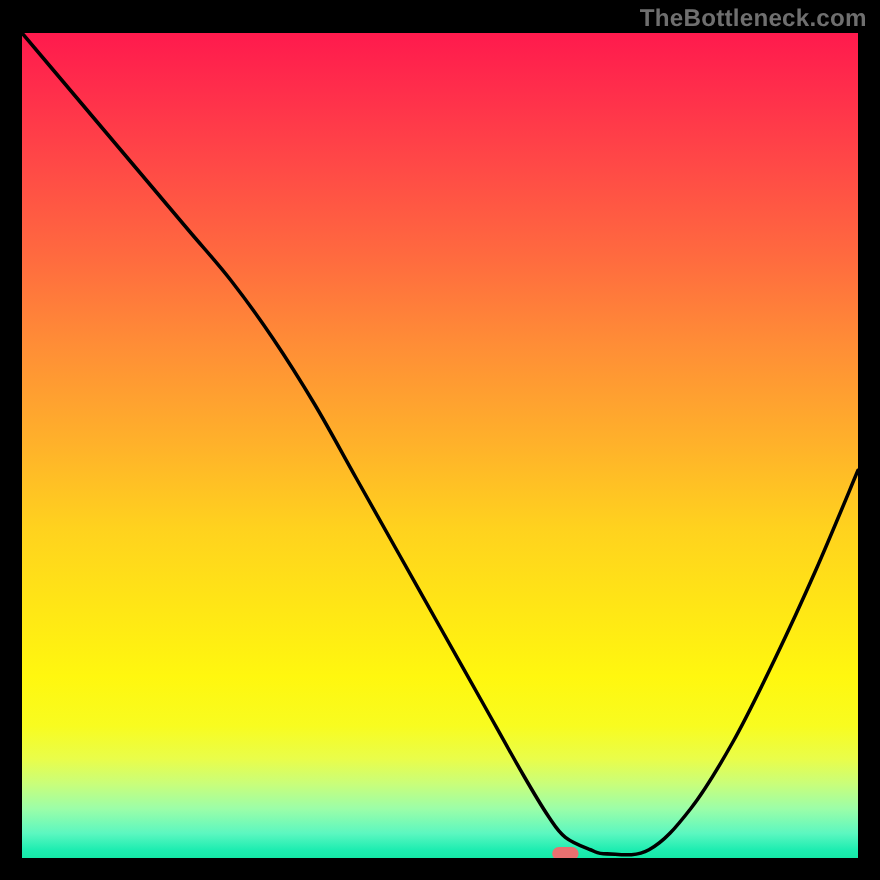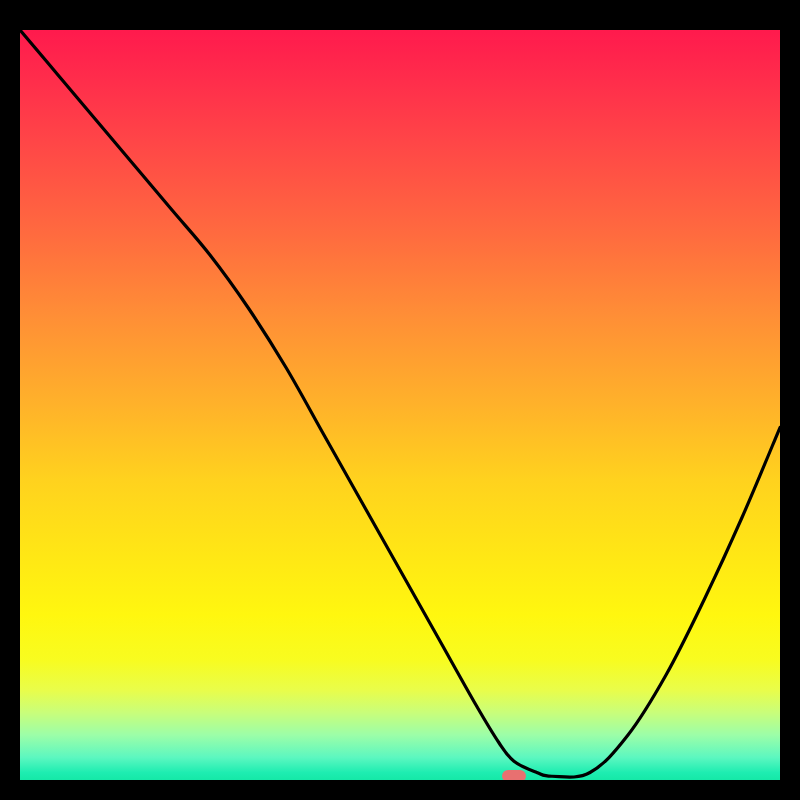--- a/index.html
+++ b/index.html
@@ -77,20 +77,21 @@
     background: #e87070;
     transform: translate(-50%, -50%);
     z-index: 3;
   }
 </style>
 </head>
 <body>
 
 <div class="frame">
 
+  <div class="watermark">TheBottleneck.com</div>
 
   <div class="plot-area">
     <div class="gradient"></div>
 
     <svg class="curve-svg" viewBox="0 0 760 750" preserveAspectRatio="none">
       <path id="curve-path" d="M 0.00 0.00 C 6.84 8.10, 24.32 28.80, 38.00 45.00 C 51.68 61.20, 62.32 73.80, 76.00 90.00 C 89.68 106.20, 100.32 118.80, 114.00 135.00 C 127.68 151.20, 138.32 163.80, 152.00 180.00 C 165.68 196.20, 176.32 207.45, 190.00 225.00 C 203.68 242.55, 214.32 257.25, 228.00 277.50 C 241.68 297.75, 252.32 314.55, 266.00 337.50 C 279.68 360.45, 290.32 380.70, 304.00 405.00 C 317.68 429.30, 328.32 448.20, 342.00 472.50 C 355.68 496.80, 366.32 515.70, 380.00 540.00 C 393.68 564.30, 404.32 583.20, 418.00 607.50 C 431.68 631.80, 445.06 656.10, 456.00 675.00 C 466.94 693.90, 471.96 702.38, 478.80 712.50 C 485.64 722.63, 487.16 725.85, 494.00 731.25 C 500.84 736.65, 509.96 739.80, 516.80 742.50 C 523.64 745.20, 522.42 746.25, 532.00 746.25 C 541.58 746.25, 556.32 749.92, 570.00 742.50 C 583.68 735.08, 594.32 722.55, 608.00 705.00 C 621.68 687.45, 632.32 669.30, 646.00 645.00 C 659.68 620.70, 670.32 598.35, 684.00 570.00 C 697.68 541.65, 708.32 518.55, 722.00 487.50 C 735.68 456.45, 753.16 413.70, 760.00 397.50" fill="none" stroke="#000" stroke-width="3.2" stroke-linejoin="round" stroke-linecap="round"></path>
     </svg>
 
     <div id="marker" class="marker" style="left: 494px; top: 746.25px; background: rgb(232, 112, 112);"></div>
   </div>

